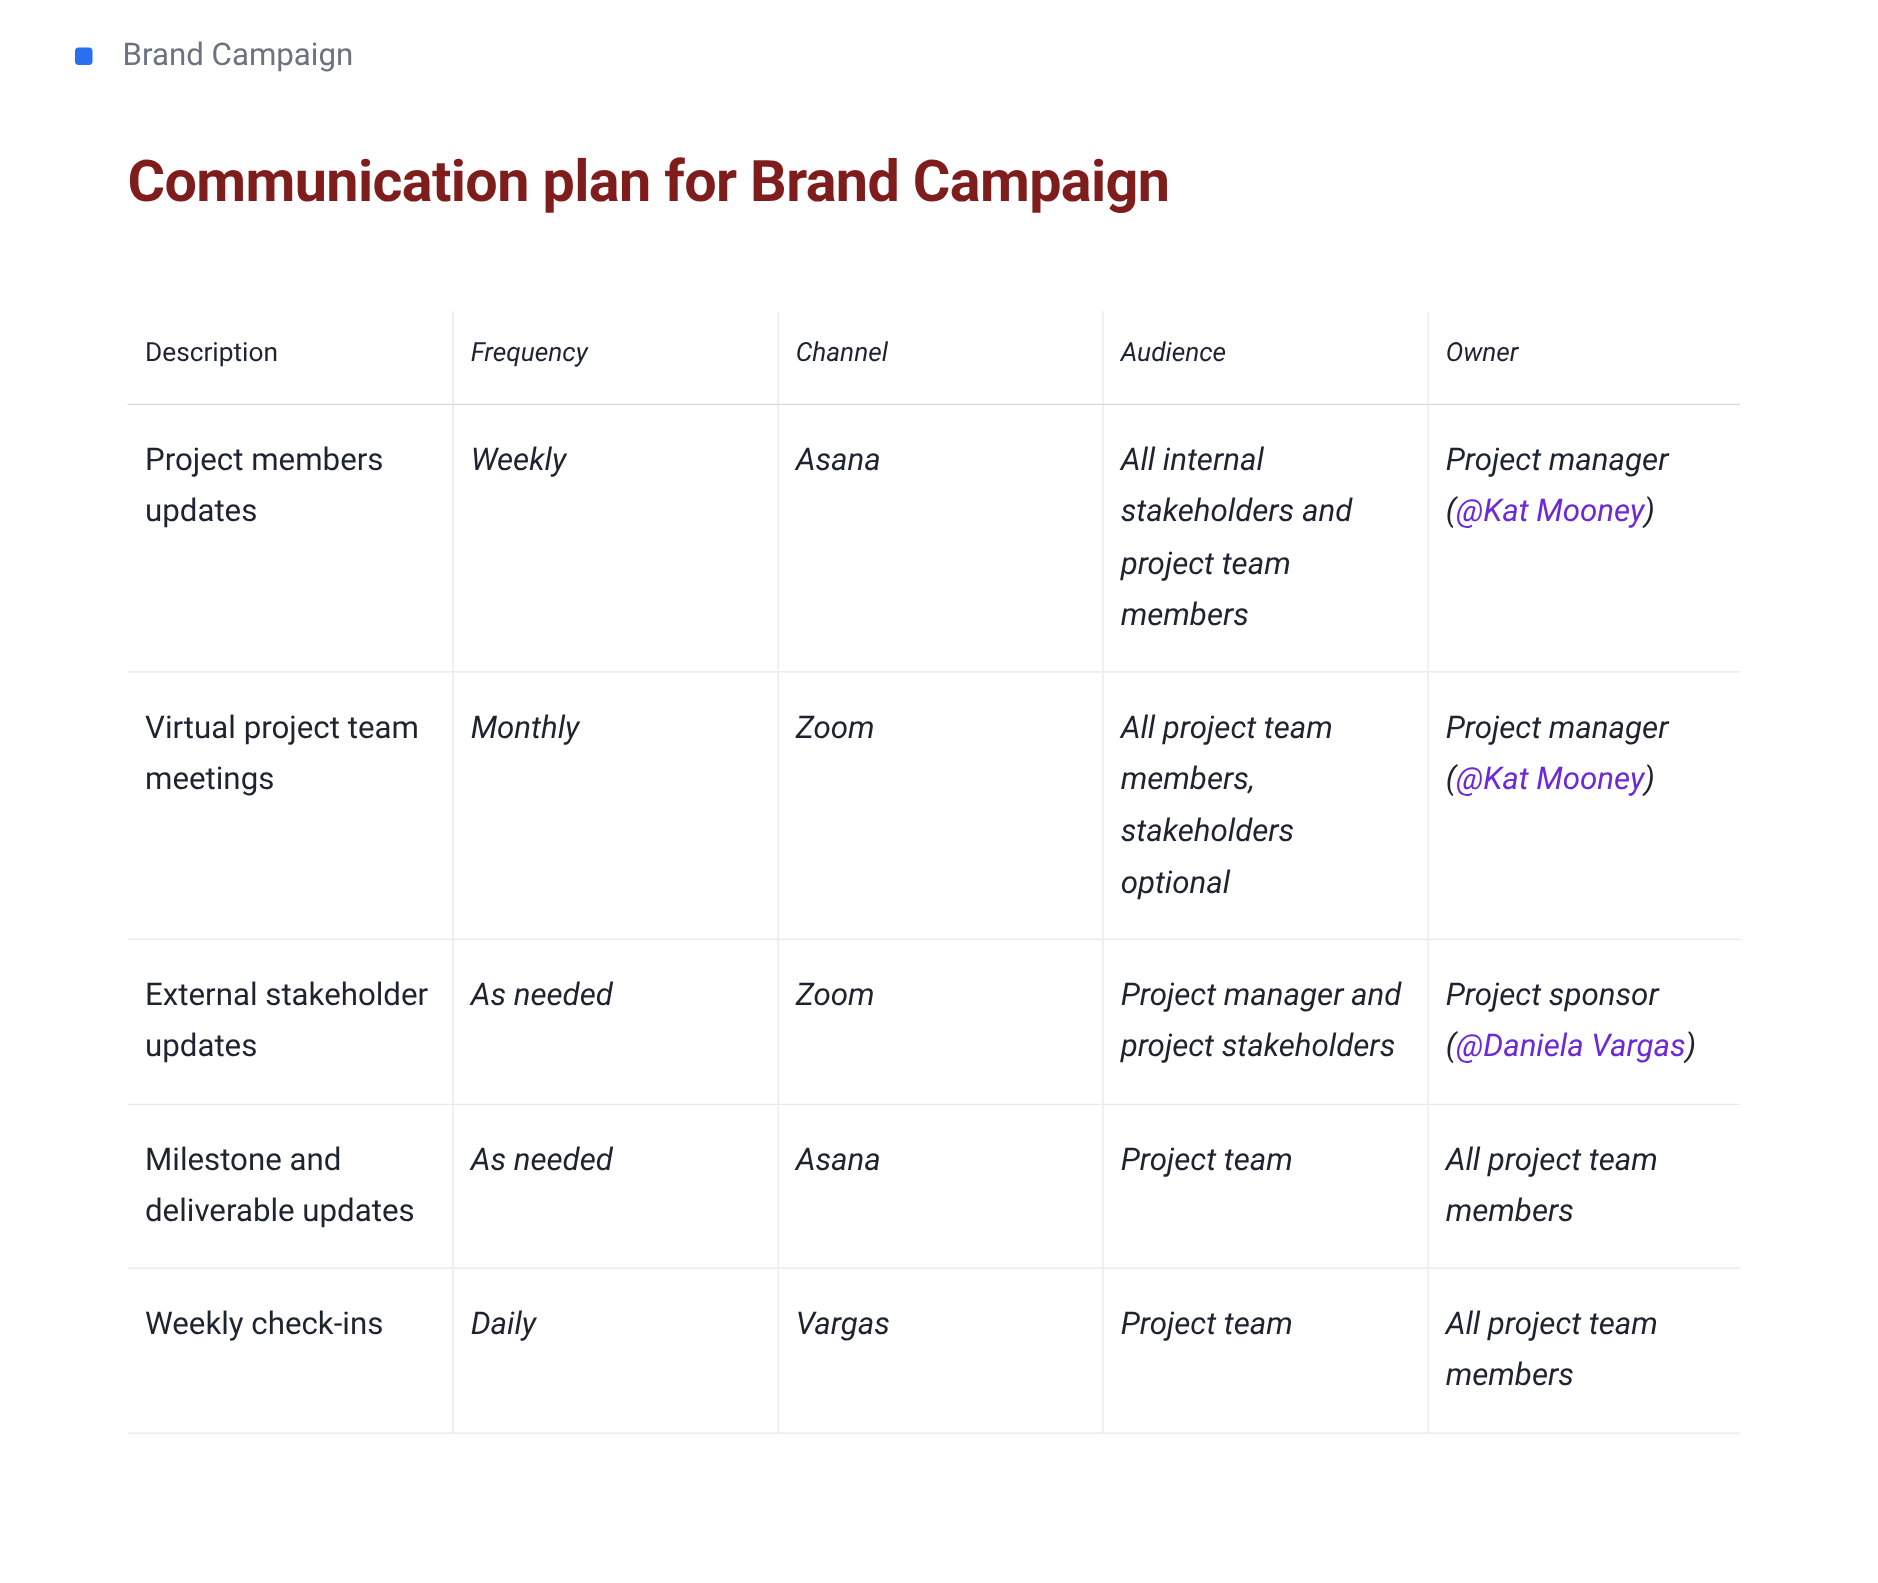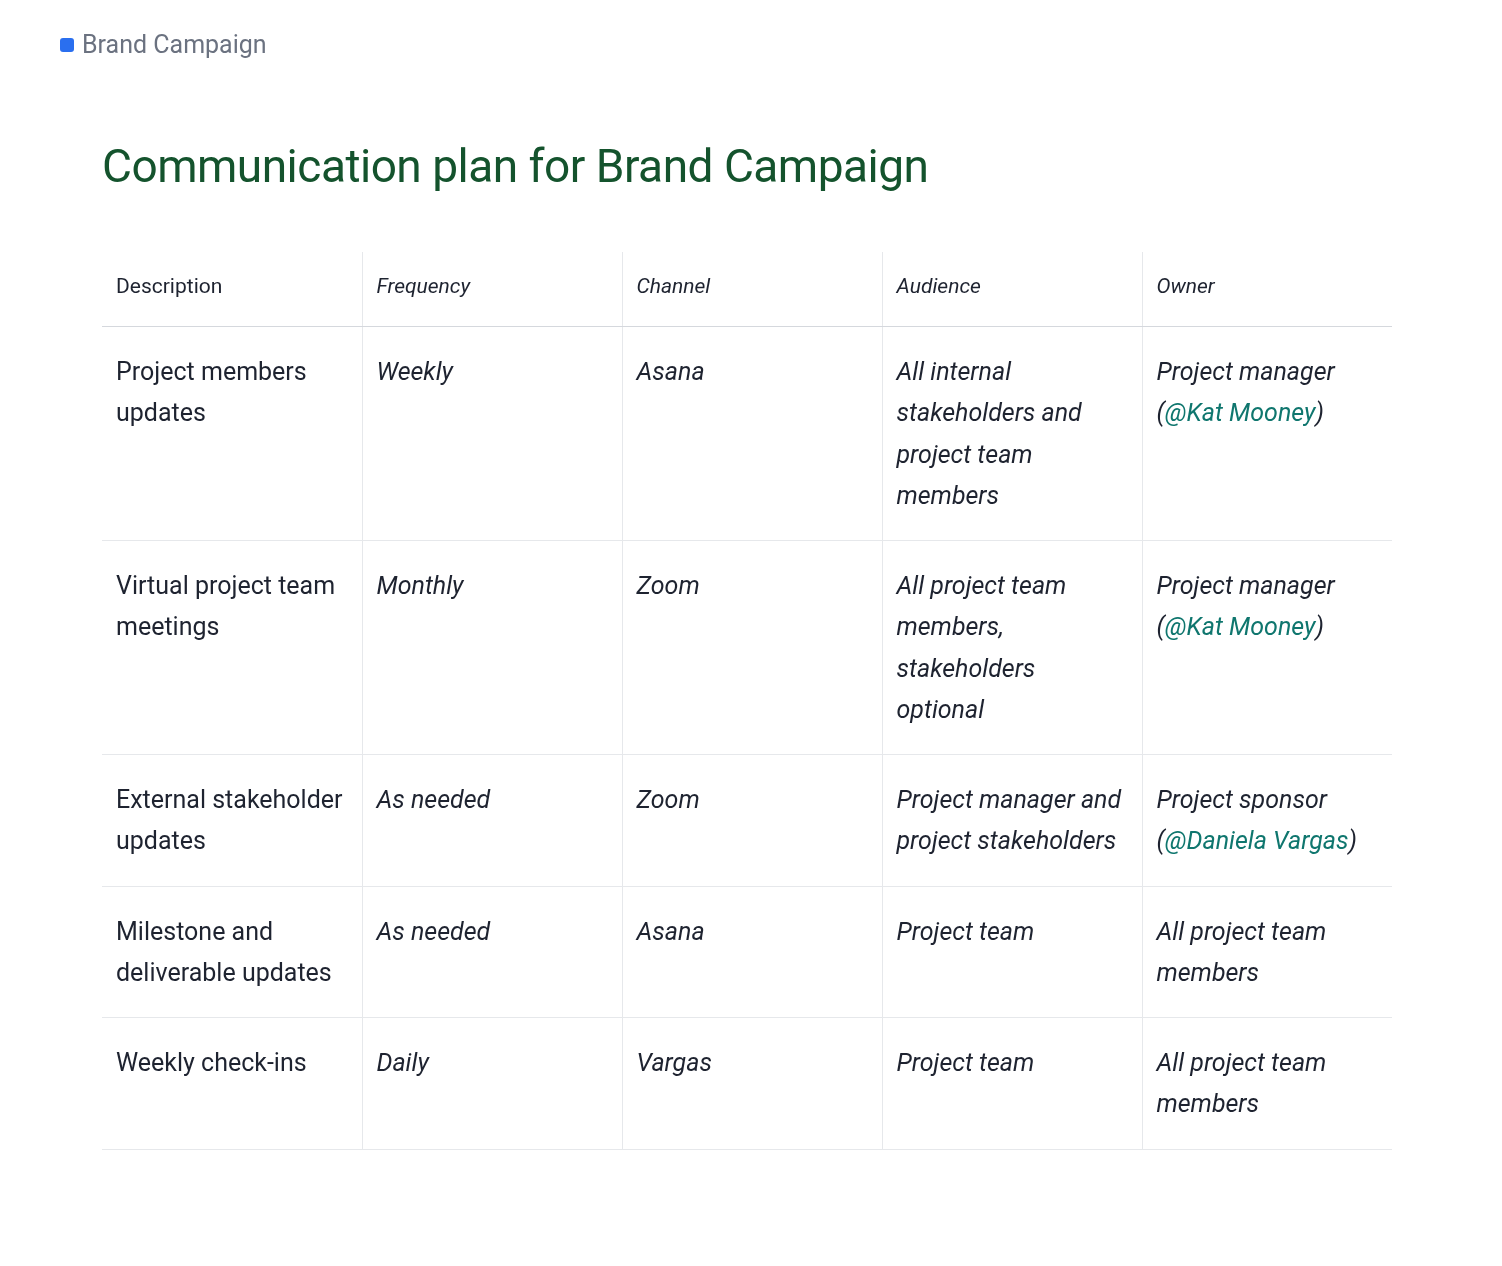--- a/index.html
+++ b/index.html
@@ -11,40 +11,40 @@
     font-family: -apple-system, BlinkMacSystemFont, "Segoe UI", Roboto, Helvetica, Arial, sans-serif;
     background: #ffffff;
     color: #1e2330;
     width: 1502px;
     height: 1266px;
     padding: 30px 100px 40px 60px;
   }
   .breadcrumb {
     display: flex;
     align-items: center;
-    gap: 8px;
-    margin-bottom: 80px;
+    gap: 24px;
+    margin-bottom: 60px;
   }
   .breadcrumb-dot {
     width: 14px;
     height: 14px;
     background: #2a6fef;
     border-radius: 3px;
   }
   .breadcrumb-text {
     color: #6b7280;
     font-size: 25px;
     font-weight: 400;
   }
   .page-title {
     font-size: 46px;
-    font-weight: 400;
-    color: #14532d;
+    font-weight: 700;
+    color: #7f1d1d;
     margin-left: 42px;
-    margin-bottom: 59px;
+    margin-bottom: 76px;
     letter-spacing: -0.5px;
   }
   .table {
     margin-left: 42px;
     width: 1290px;
     border-collapse: collapse;
     table-layout: fixed;
   }
   .table col.col-desc { width: 260px; }
   .table col.col-freq { width: 260px; }
@@ -67,21 +67,21 @@
   }
   .table td {
     font-size: 25px;
     color: #1e2330;
     padding: 24px 14px;
     border-bottom: 1px solid #e6e8eb;
     vertical-align: top;
     line-height: 1.65;
   }
   .mention {
-    color: #0f766e;
+    color: #6d28d9;
   }
 </style>
 </head>
 <body>
 
 <div class="breadcrumb">
   <div class="breadcrumb-dot"></div>
   <div class="breadcrumb-text">Brand Campaign</div>
 </div>
 

